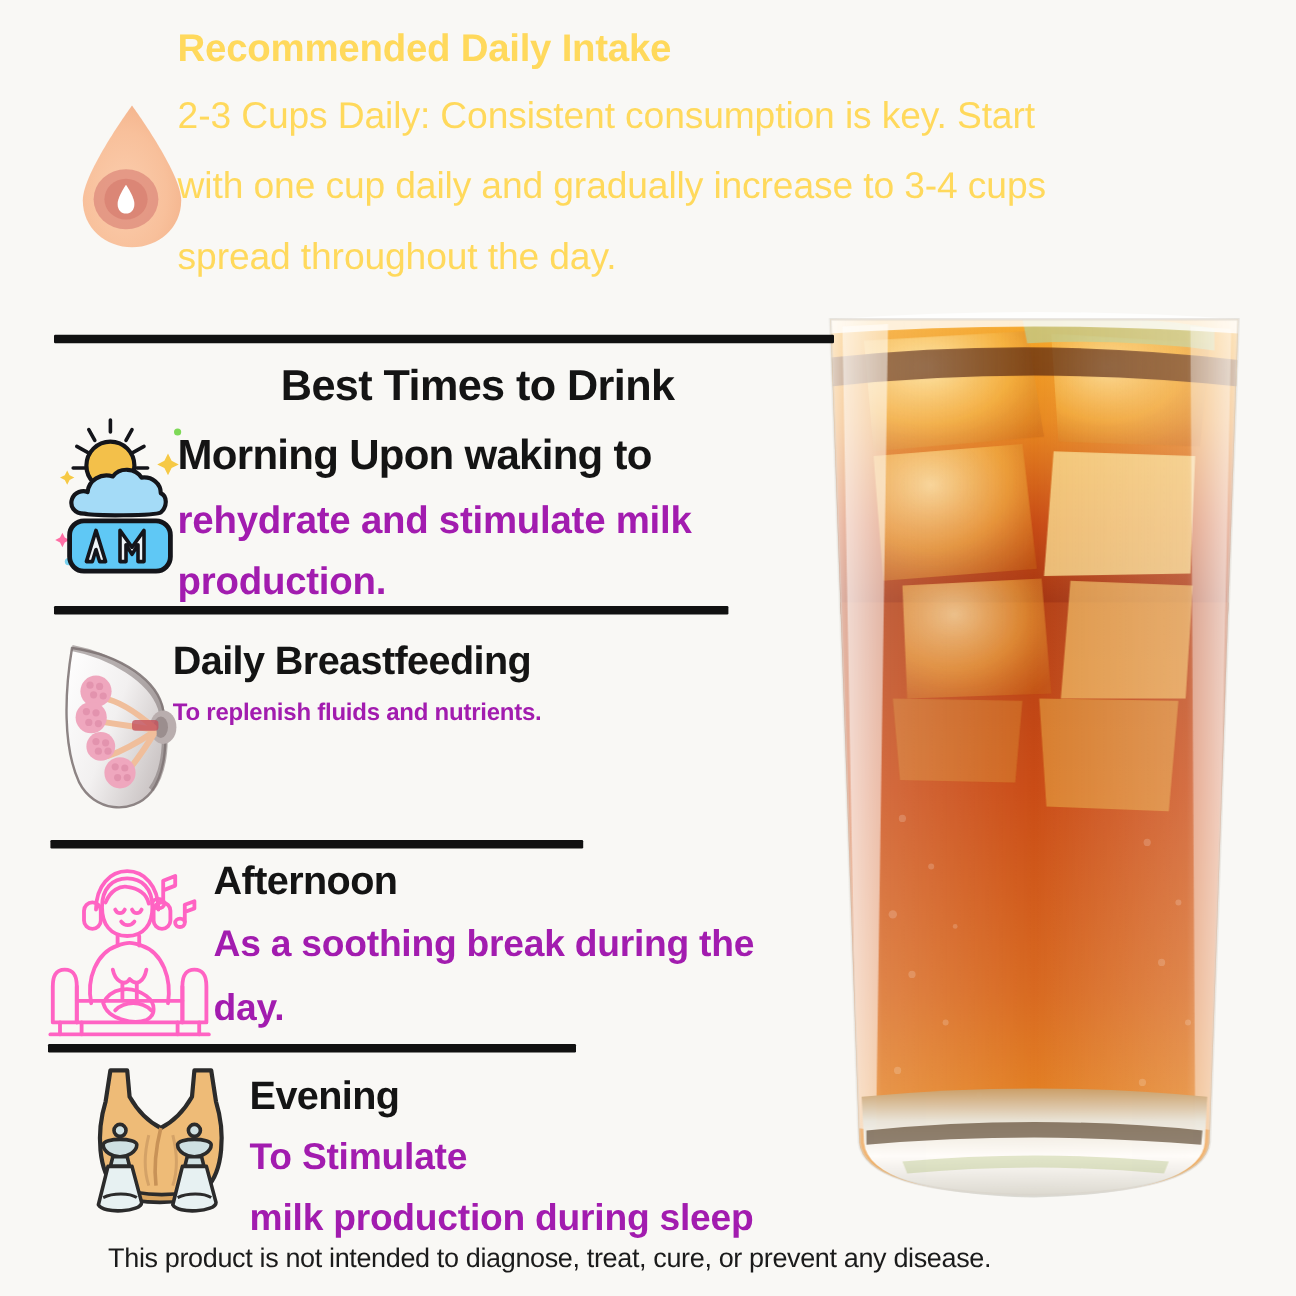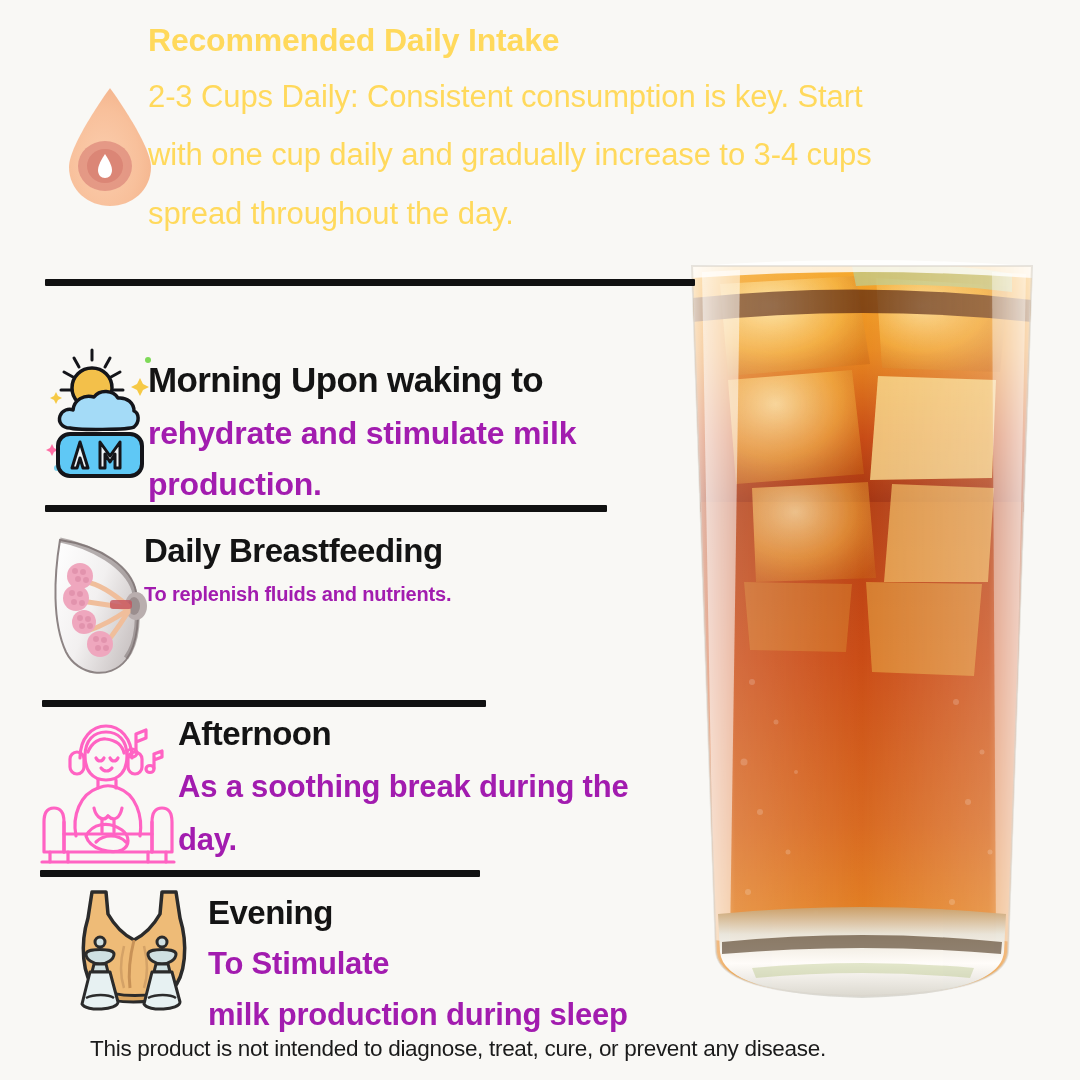--- a/index.html
+++ b/index.html
@@ -223,20 +223,21 @@
       <div class="intake-title">Recommended Daily Intake</div>
       <p class="intake-body">2-3 Cups Daily: Consistent consumption is key. Start with one cup daily and gradually increase to 3-4 cups spread throughout the day.</p>
     </div>
   </div>
 
   <div class="divider d1"></div>
   <div class="divider d2"></div>
   <div class="divider d3"></div>
   <div class="divider d4"></div>
 
+  <div class="section-heading">Best Times to Drink</div>
 
   <div class="block blk-morning">
     <div class="block-icon">
       <svg viewBox="0 0 120 140" xmlns="http://www.w3.org/2000/svg">
 
         <path d="M96,38 l3,6 l6,3 l-6,3 l-3,6 l-3,-6 l-6,-3 l6,-3 Z" fill="#F6C945"></path>
         <circle cx="104" cy="20" r="3" fill="#7ED957"></circle>
         <path d="M12,52 l2,4 l4,2 l-4,2 l-2,4 l-2,-4 l-4,-2 l4,-2 Z" fill="#F6C945"></path>
         <path d="M8,104 l2,4 l4,2 l-4,2 l-2,4 l-2,-4 l-4,-2 l4,-2 Z" fill="#FF6FA5"></path>
         <circle cx="13" cy="128" r="3" fill="#7BD3F0"></circle>

